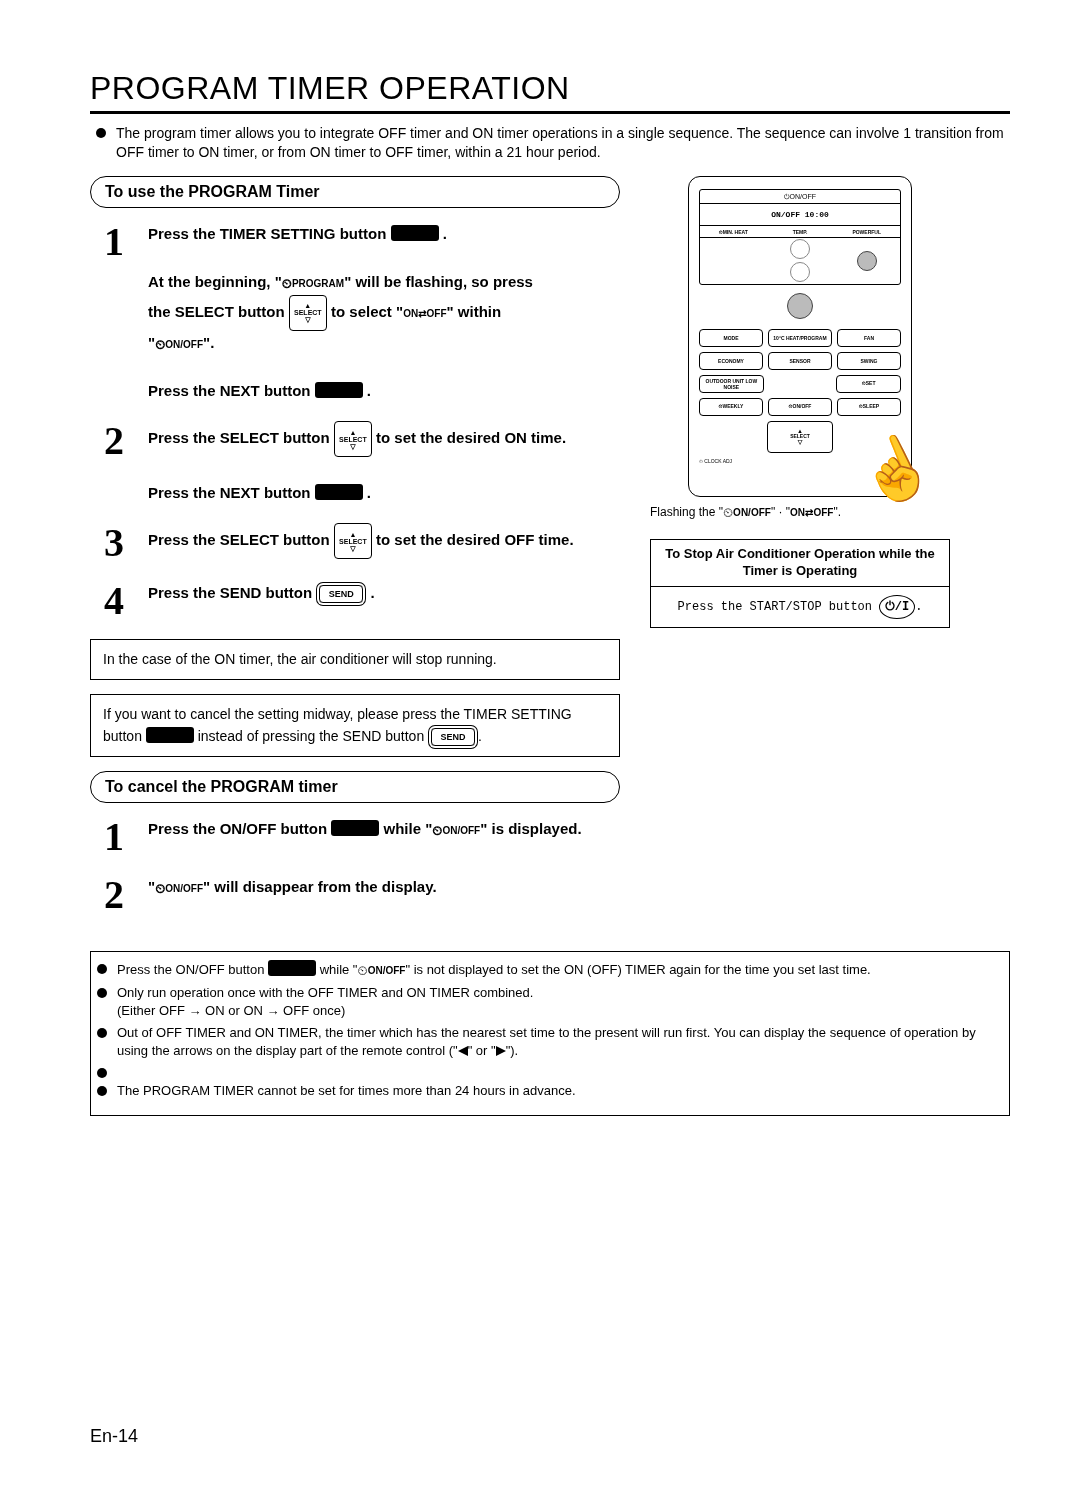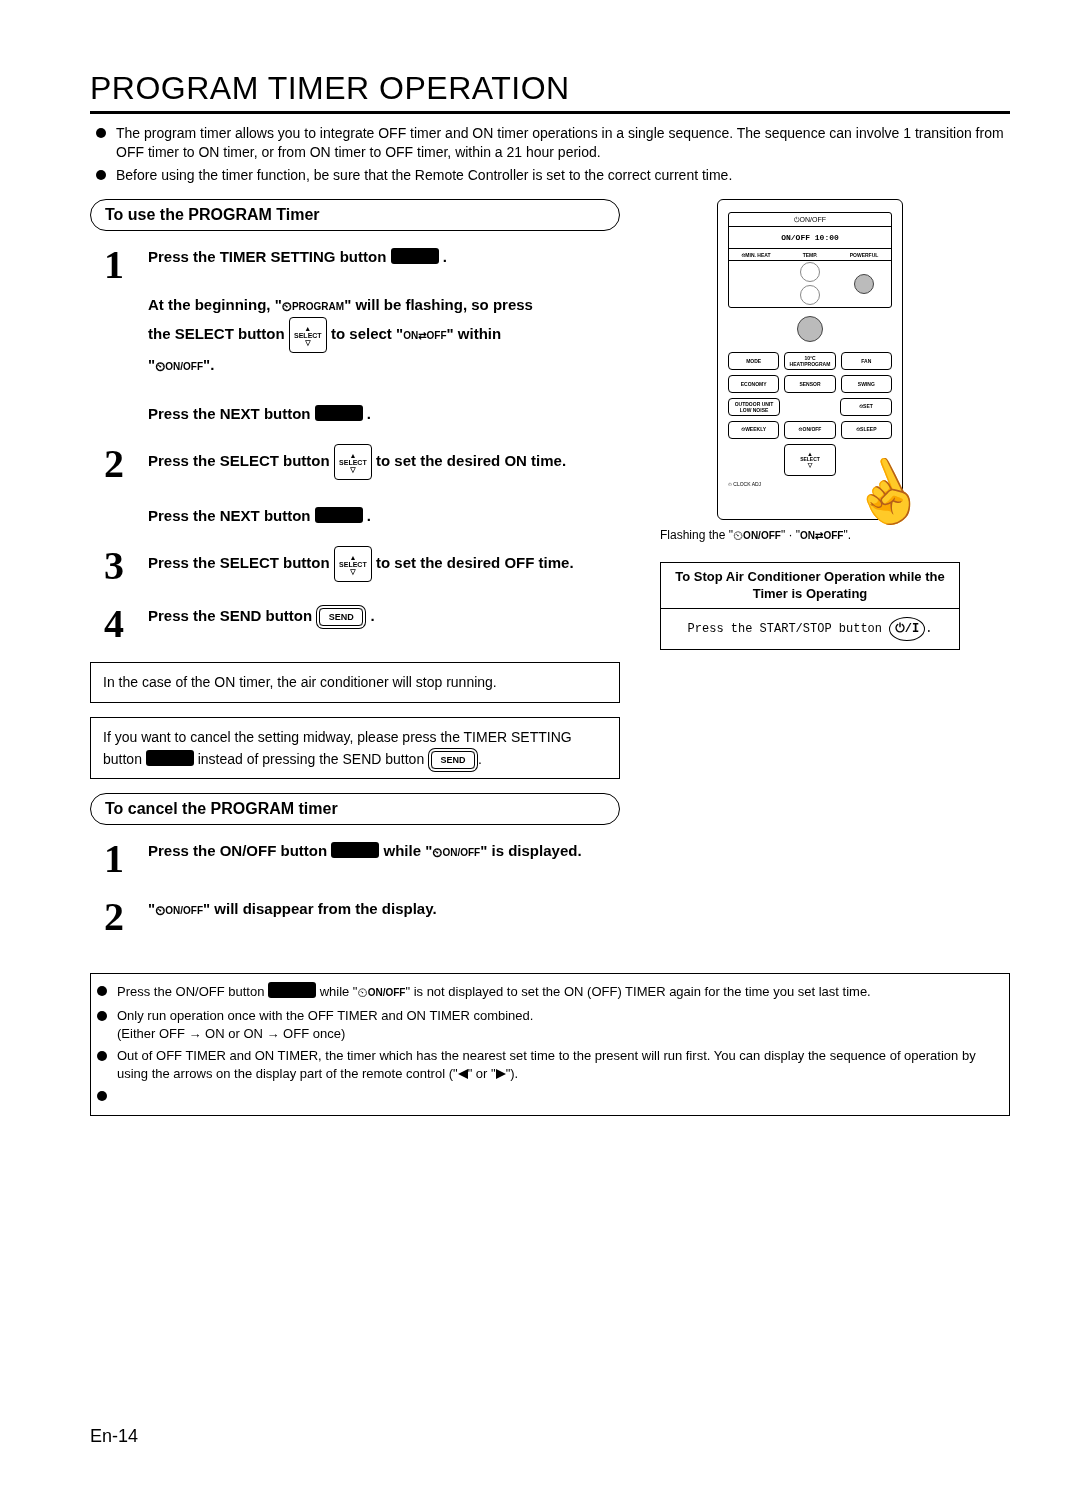--- a/index.html
+++ b/index.html
@@ -38,21 +38,21 @@
     display: inline-block;
     width: 10px;
     height: 10px;
     border-radius: 50%;
     background: #000;
     margin: 4px 10px 0 6px;
     flex-shrink: 0;
   }
   .cols {
     display: flex;
-    gap: 40px;
+    gap: 30px;
   }
   .left { width: 530px; }
   .right { width: 300px; }
   .pill-header {
     border: 1.5px solid #000;
     border-radius: 16px;
     padding: 6px 14px;
     font-size: 16px;
     font-weight: bold;
     margin-bottom: 14px;
@@ -121,23 +121,23 @@
   .notes .intro-row { font-size: 13px; line-height: 1.4; margin-bottom: 4px; }
   .pagefoot {
     position: absolute;
     bottom: 44px;
     left: 90px;
     font-size: 18px;
   }
   
   .remote-wrap { text-align: center; }
   .remote {
-    width: 186px;
+    width: 224px;
     border: 1.2px solid #000;
-    border-radius: 6px;
+    border-radius: 12px;
     margin: 0 auto 8px auto;
     padding: 12px 10px 26px 10px;
     position: relative;
   }
   .lcd {
     border: 1.2px solid #000;
     height: 96px;
     border-radius: 3px;
     margin-bottom: 8px;
     position: relative;
@@ -225,24 +225,20 @@
 <body>
 
 <div class="page">
   <div class="title">PROGRAM TIMER OPERATION</div>
   <hr class="hr-thick">
 
   <div class="intro">
     <div class="intro-row">
       <span class="dot"></span>
       <span>The program timer allows you to integrate OFF timer and ON timer operations in a single sequence. The sequence can involve 1 transition from OFF timer to ON timer, or from ON timer to OFF timer, within a 21 hour period.</span>
-    </div>
-    <div class="intro-row">
-      <span class="dot"></span>
-      <span>Before using the timer function, be sure that the Remote Controller is set to the correct current time.</span>
     </div>
   </div>
 
   <div class="cols">
 
     <div class="left">
       <div class="pill-header">To use the PROGRAM Timer</div>
 
       <div class="step">
         <div class="num">1</div>
@@ -431,16 +427,20 @@
     </div>
     <div class="intro-row">
       <span class="dot"></span>
       <span>
         <span>Out of OFF TIMER and ON TIMER, the timer which has the nearest set time to the present will run ﬁrst. You can display the sequence of operation by using the arrows on the display part of the remote control ("</span><span class="tri-left"></span><span>" or "</span><span class="tri-right"></span><span>").</span>
       </span>
     </div>
     <div class="intro-row">
       <span class="dot"></span>
     </div>
+    <div class="intro-row">
+      <span class="dot"></span>
+      <span>The PROGRAM TIMER cannot be set for times more than 24 hours in advance.</span>
+    </div>
   </div>
 </div>
 
 <div class="pagefoot">En-14</div>
 
 </body></html>

